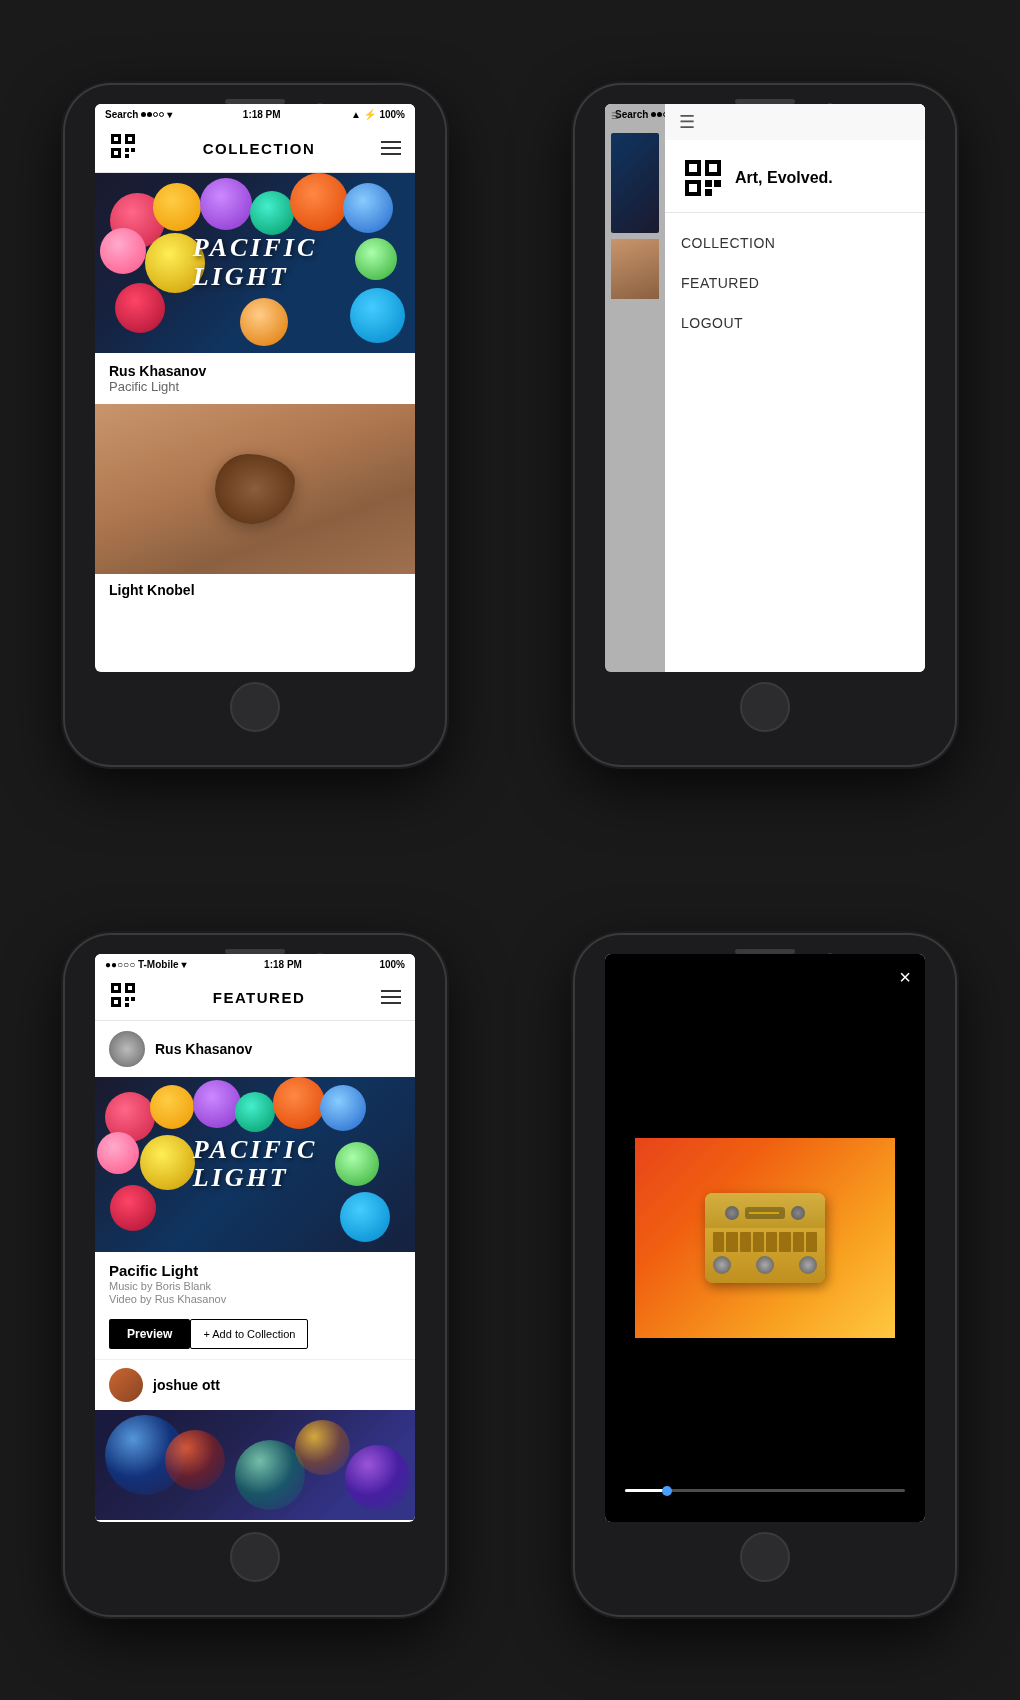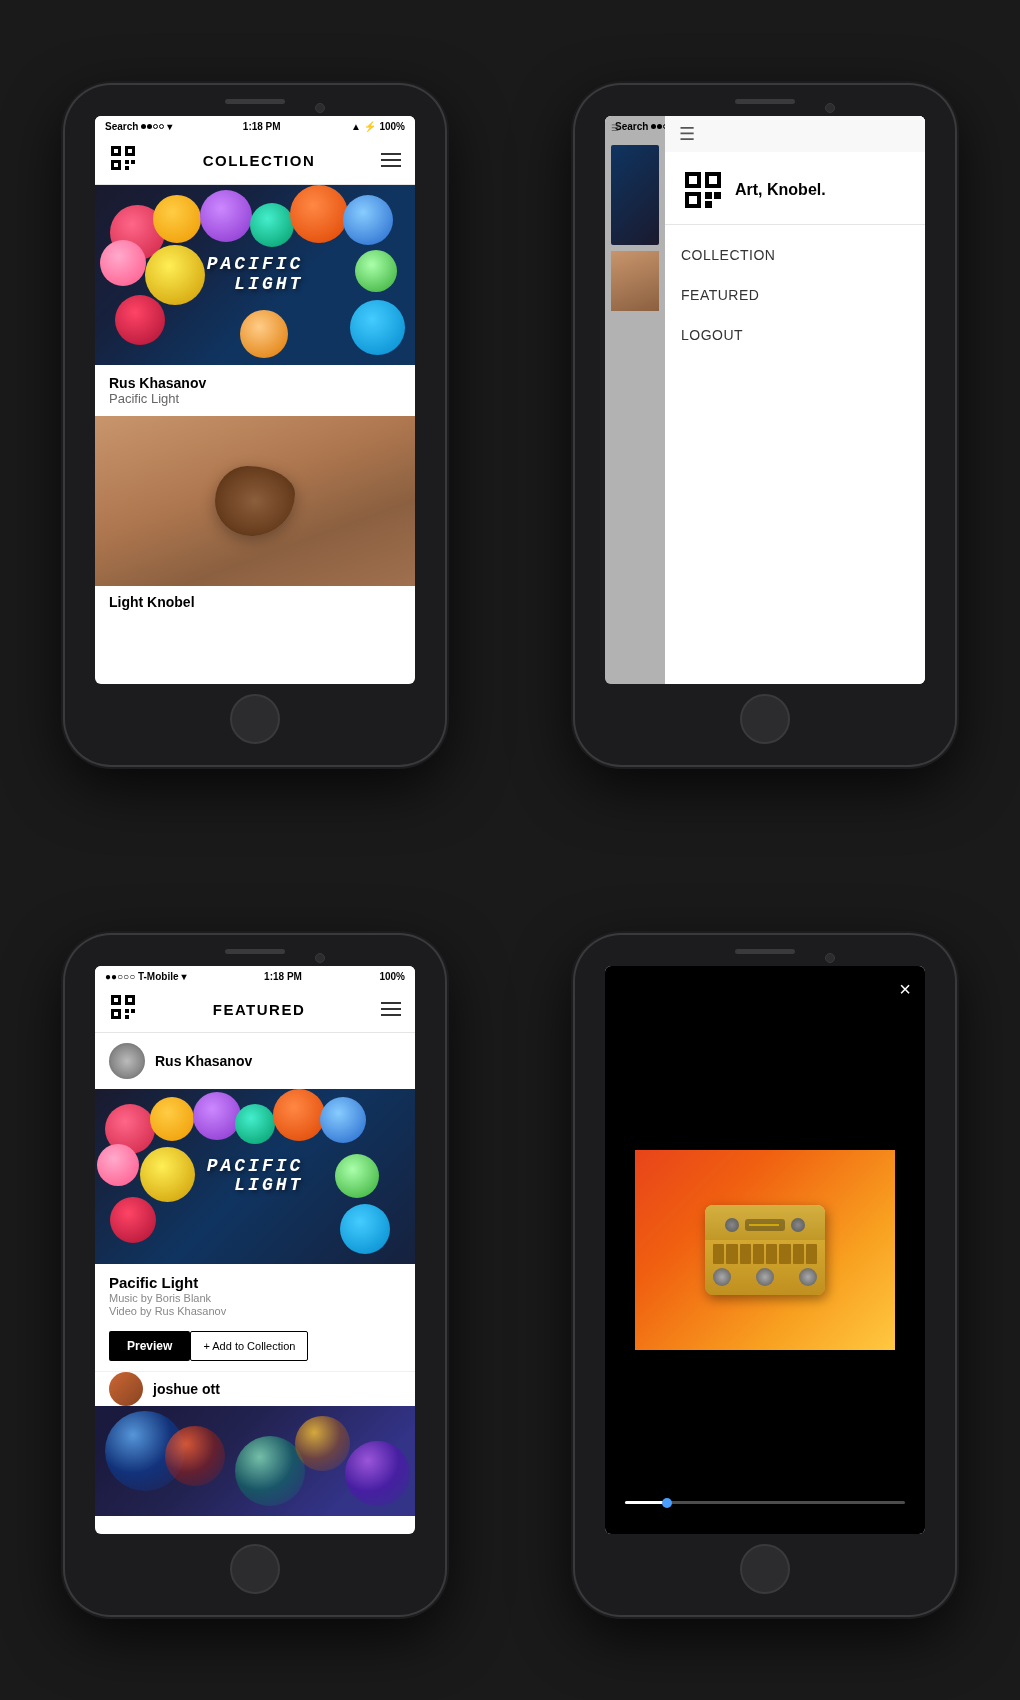--- a/index.html
+++ b/index.html
@@ -49,21 +49,21 @@
       top: 18px;
       right: 120px;
       border: 1px solid #3a3a3c;
     }
 
     .phone-screen {
       width: 320px;
       height: 568px;
       background: #fff;
       border-radius: 6px;
-      margin-top: 12px;
+      margin-top: 0;
       overflow: hidden;
       position: relative;
       flex-shrink: 0;
     }
 
     .phone-home-btn {
       width: 50px;
       height: 50px;
       border-radius: 50%;
       background: #2c2c2e;
@@ -139,29 +139,29 @@
     }
 
     
     .balloon { position: absolute; border-radius: 50%; }
 
     .artwork-title-overlay {
       position: absolute;
       top: 50%;
       left: 50%;
       transform: translate(-50%, -50%);
-      text-align: right;
+      text-align: left;
       color: #fff;
-      font-size: 18px;
+      font-size: 26px;
       font-weight: 900;
       letter-spacing: 3px;
       text-shadow: 2px 2px 4px rgba(0,0,0,0.5);
       font-style: italic;
       line-height: 1.1;
-      font-family: Liberation Mono, monospace;
+      font-family: Liberation Serif, serif;
     }
 
     .artwork-info {
       padding: 10px 14px;
       background: #fff;
     }
 
     .artwork-artist {
       font-size: 14px;
       font-weight: 600;
@@ -327,21 +327,21 @@
       font-size: 11px;
       font-weight: 500;
       cursor: pointer;
       border-radius: 2px;
     }
 
     .artist2-row {
       display: flex;
       align-items: center;
       gap: 10px;
-      padding: 0 14px;
+      padding: 8px 14px;
       background: #fff;
       border-top: 1px solid #f0f0f0;
     }
 
     .artist2-avatar {
       width: 34px;
       height: 34px;
       border-radius: 50%;
       overflow: hidden;
     }
@@ -624,21 +624,21 @@
             <rect x="4" y="4" width="16" height="16" fill="#000"></rect>
             <rect x="24" y="4" width="16" height="16" fill="#000"></rect>
             <rect x="4" y="24" width="16" height="16" fill="#000"></rect>
             <rect x="24" y="24" width="7" height="7" fill="#000"></rect>
             <rect x="33" y="24" width="7" height="7" fill="#000"></rect>
             <rect x="24" y="33" width="7" height="7" fill="#000"></rect>
             <rect x="8" y="8" width="8" height="8" fill="#fff"></rect>
             <rect x="28" y="8" width="8" height="8" fill="#fff"></rect>
             <rect x="8" y="28" width="8" height="8" fill="#fff"></rect>
           </svg>
-          <span class="menu-brand-text">Art, Knobel.</span>
+          <span class="menu-brand-text">Art, Evolved.</span>
         </div>
         <div class="menu-items">
           <div class="menu-item">COLLECTION</div>
           <div class="menu-item">FEATURED</div>
           <div class="menu-item">LOGOUT</div>
         </div>
       </div>
     </div>
   </div>
   <div class="phone-home-btn"></div>

